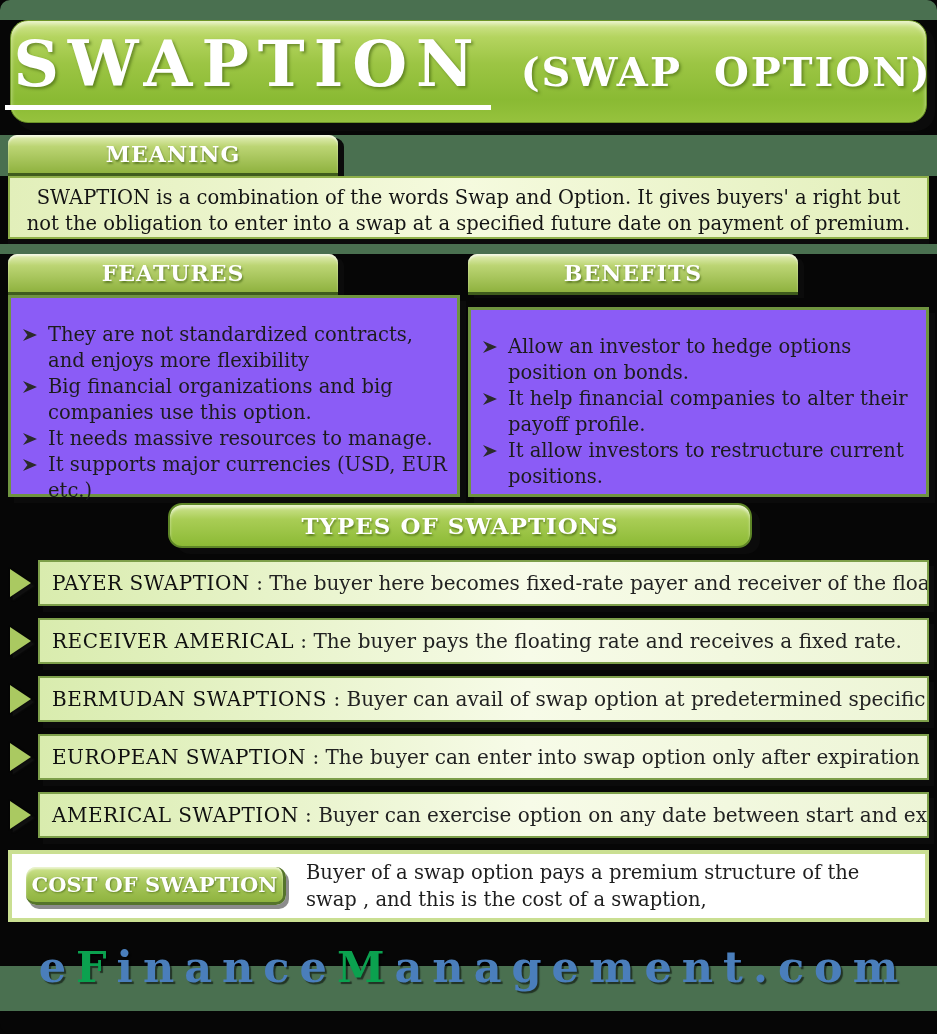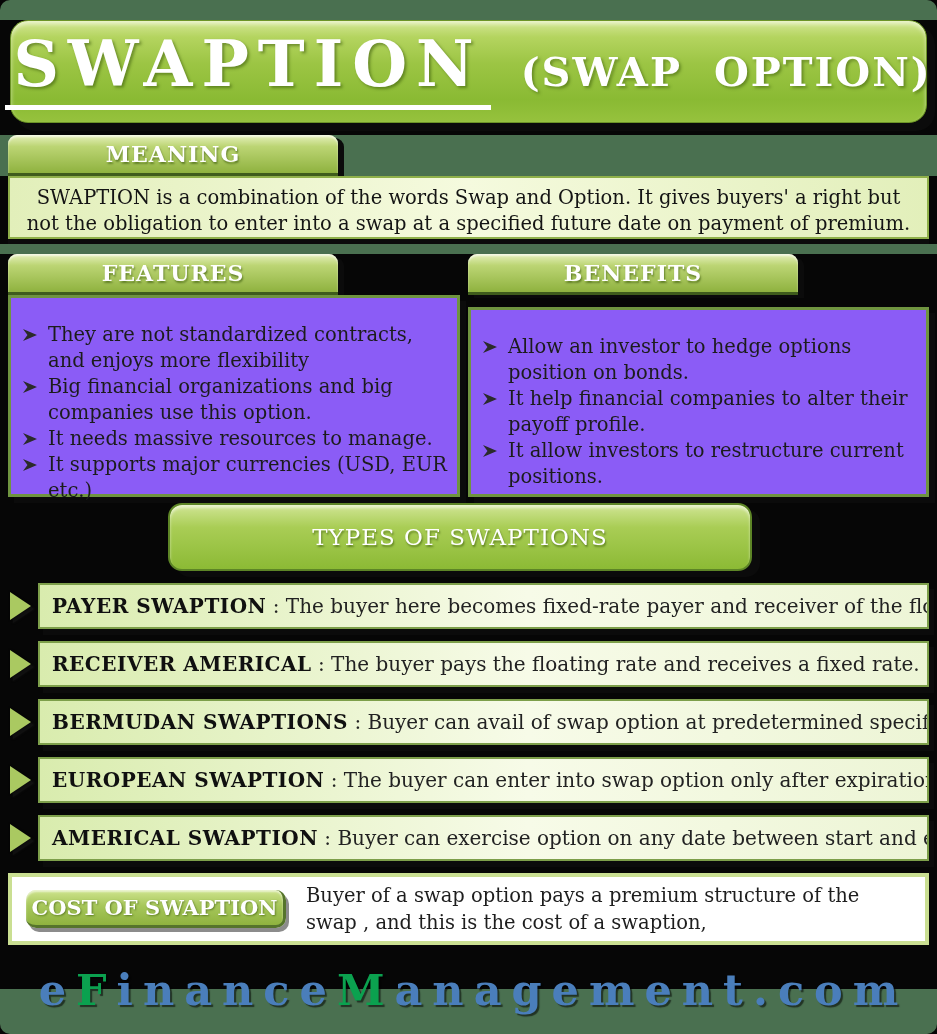--- a/index.html
+++ b/index.html
@@ -65,43 +65,43 @@
   .fb-box.features { width:452px; }
   .fb-box.benefits { width:461px; margin-left:8px;margin-top:12px; }
   .li { display:flex; gap:11px; font-size:19.5px; color:#1c1c1c; line-height:26px; }
   .bullet {
     margin-top:7px; width:14px; height:12px; flex:none; background:#2b2b2b;
     clip-path:polygon(0 0,100% 50%,0 100%,32% 50%);
   }
 
   
   .types-btn {
-    margin:6px 0 0 168px; width:584px; height:68px; border-radius:14px;
+    margin:6px 0 0 168px; width:584px; height:45px; border-radius:14px;
     background:linear-gradient(180deg,#d0e594 0%,#a9cd55 35%,#8cba35 100%);
     border:2px solid #5d8526;
     box-shadow:8px 6px 0 #0b0b0b, inset 0 3px 3px rgba(255,255,255,.55);
     display:flex; align-items:center; justify-content:center;
-    color:#fff; font-weight:normal; font-size:23px; letter-spacing:1px;
+    color:#fff; font-weight:bold; font-size:23px; letter-spacing:1px;
     text-shadow:1px 2px 2px rgba(55,85,10,.6);
   }
 
   
   .type-row-wrap { position:relative; margin:12px 0 0 8px; height:46px; }
   .row-arrow {
     position:absolute; left:2px; top:9px; width:0; height:0;
     border-left:21px solid #aac961; border-top:14px solid transparent; border-bottom:14px solid transparent;
     filter:drop-shadow(0 0 1px #000) drop-shadow(3px 3px 0 #101010);
   }
   .type-box {
     margin-left:30px; width:891px; height:46px;
     background:linear-gradient(90deg,#d9ecae 0%,#f7fbe8 55%,#edf5d6 100%);
     border:2px solid #7d9f4a; box-shadow:5px 6px 0 #0b0b0b;
     display:flex; align-items:center; padding-left:12px; white-space:nowrap; overflow:hidden;
   }
-  .type-name { font-weight:bold; font-size:20px; color:#101010; letter-spacing:.5px; }
+  .type-name { font-weight:normal; font-size:20px; color:#101010; letter-spacing:.5px; }
   .type-sep  { white-space:pre; font-size:20px; color:#222; }
   .type-desc { font-size:20px; color:#222; }
 
   
   .cost-box {
     margin:12px 8px 0; height:72px; background:#fff;
     border:4px solid #cadf92; box-shadow:0 4px 0 #0b0b0b;
     display:flex; align-items:center; padding:0 14px; gap:20px;
   }
   .cost-pill {

